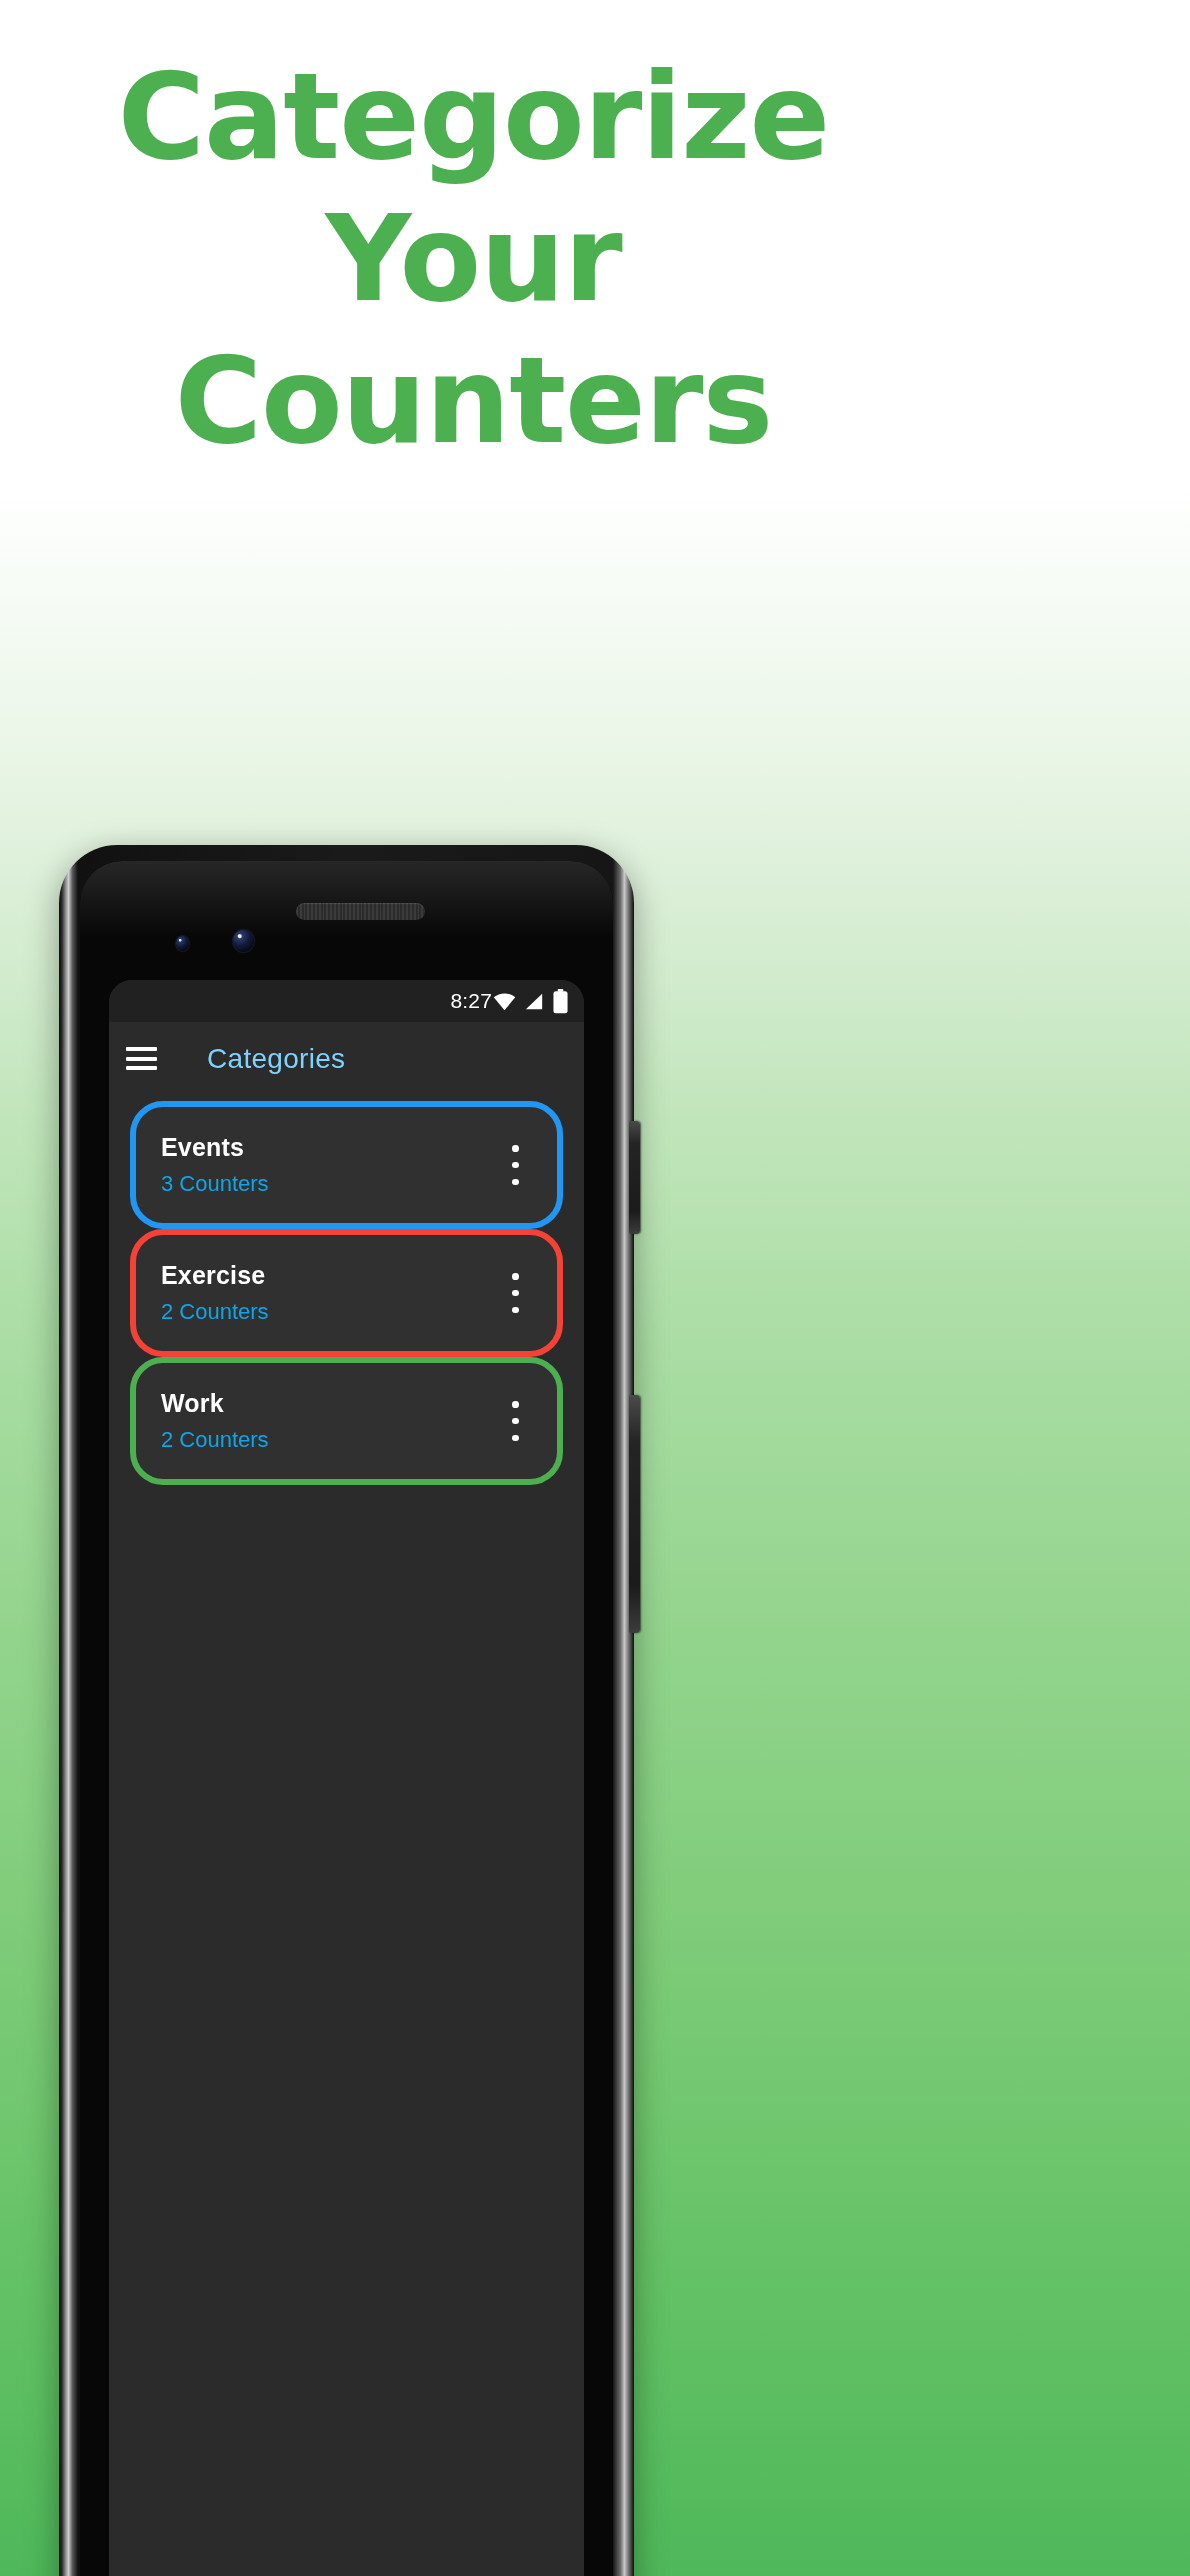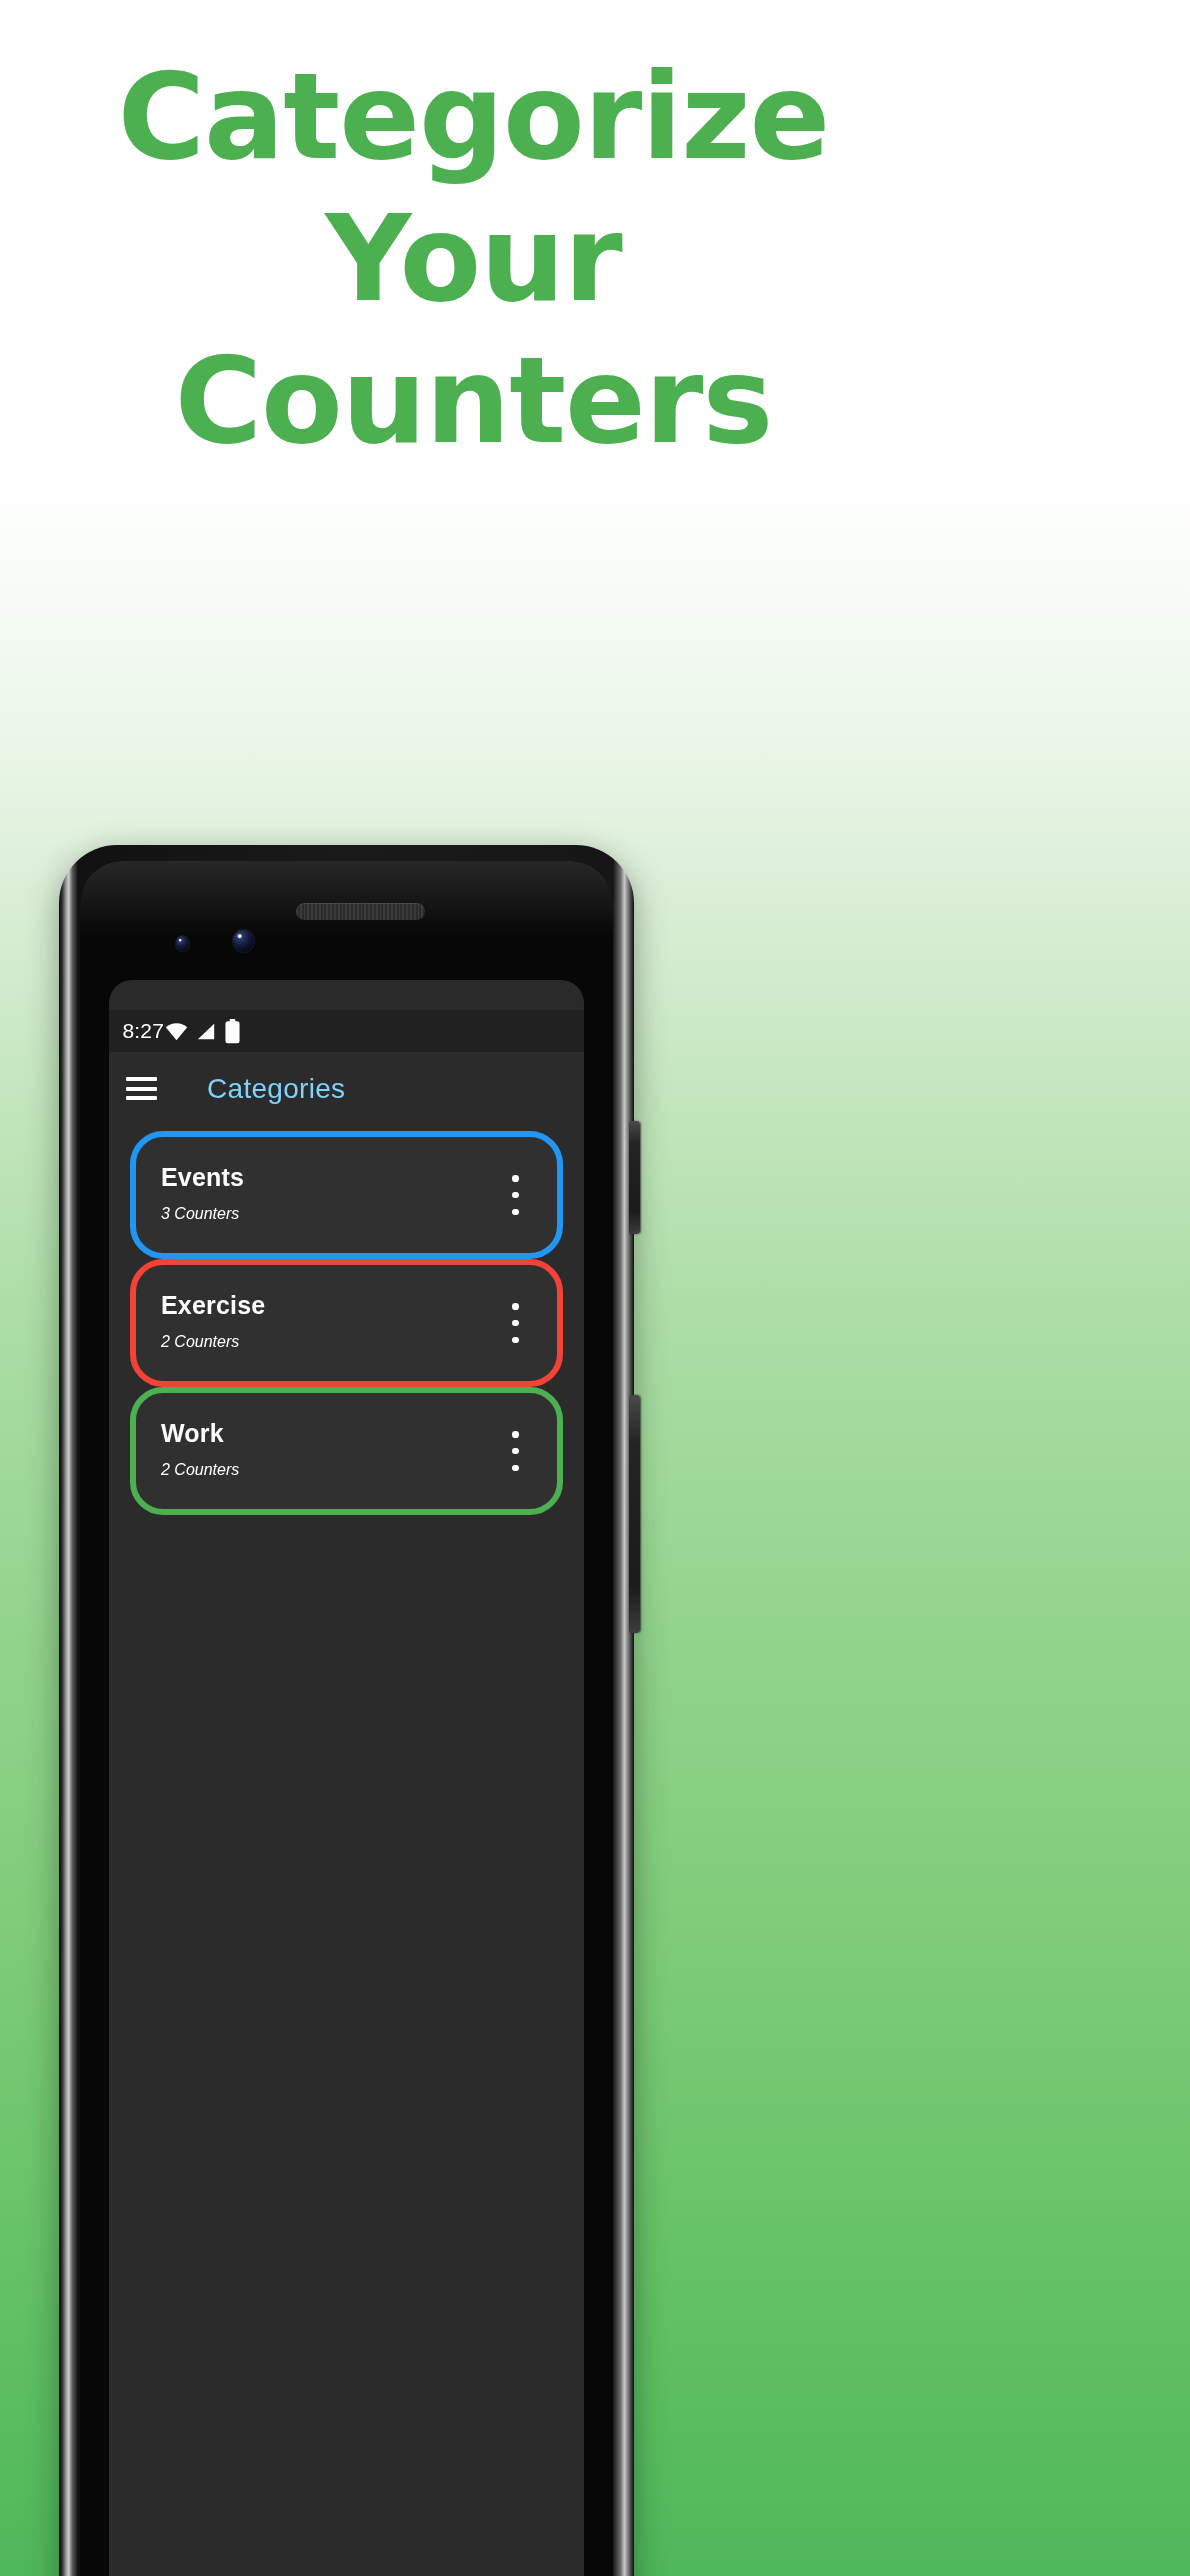--- a/index.html
+++ b/index.html
@@ -102,24 +102,23 @@
     background:#2a2a2a;
     border-radius:23px 23px 0 0;
     overflow:hidden;
   }
   .statusbar {
     position:relative;
     height:42px;
     background:#212121;
     display:flex;
     align-items:center;
-    justify-content:flex-start;
+    justify-content:flex-end;
     padding:0 15.3px 0 13.4px;
     color:#ffffff;
-    margin-top:30px;
   }
   .status-time { font-size:21px; letter-spacing:0.2px; }
   .status-icons { display:flex; align-items:center; gap:5.8px; }
 
   .appbar {
     height:73px;
     background:#2b2b2b;
     display:flex;
     align-items:center;
     padding:0 17px;
@@ -151,26 +150,25 @@
   }
   .card-text { flex:1; }
   .card-title {
     color:#ffffff;
     font-size:25px;
     font-weight:700;
     line-height:33px;
     letter-spacing:0.2px;
   }
   .card-sub {
-    color:#ffffff;
-    font-size:16px;
+    color:#0ea5e9;
+    font-size:22px;
     font-weight:400;
     line-height:31px;
     margin-top:3.8px;
-    font-style:italic;
   }
   .kebab {
     width:33px; height:44px;
     display:flex; flex-direction:column;
     align-items:center; justify-content:space-between;
     padding:1.9px 0;
   }
   .kebab i { display:block; width:6.7px; height:6.7px; border-radius:50%; background:#fff; }
 
   

